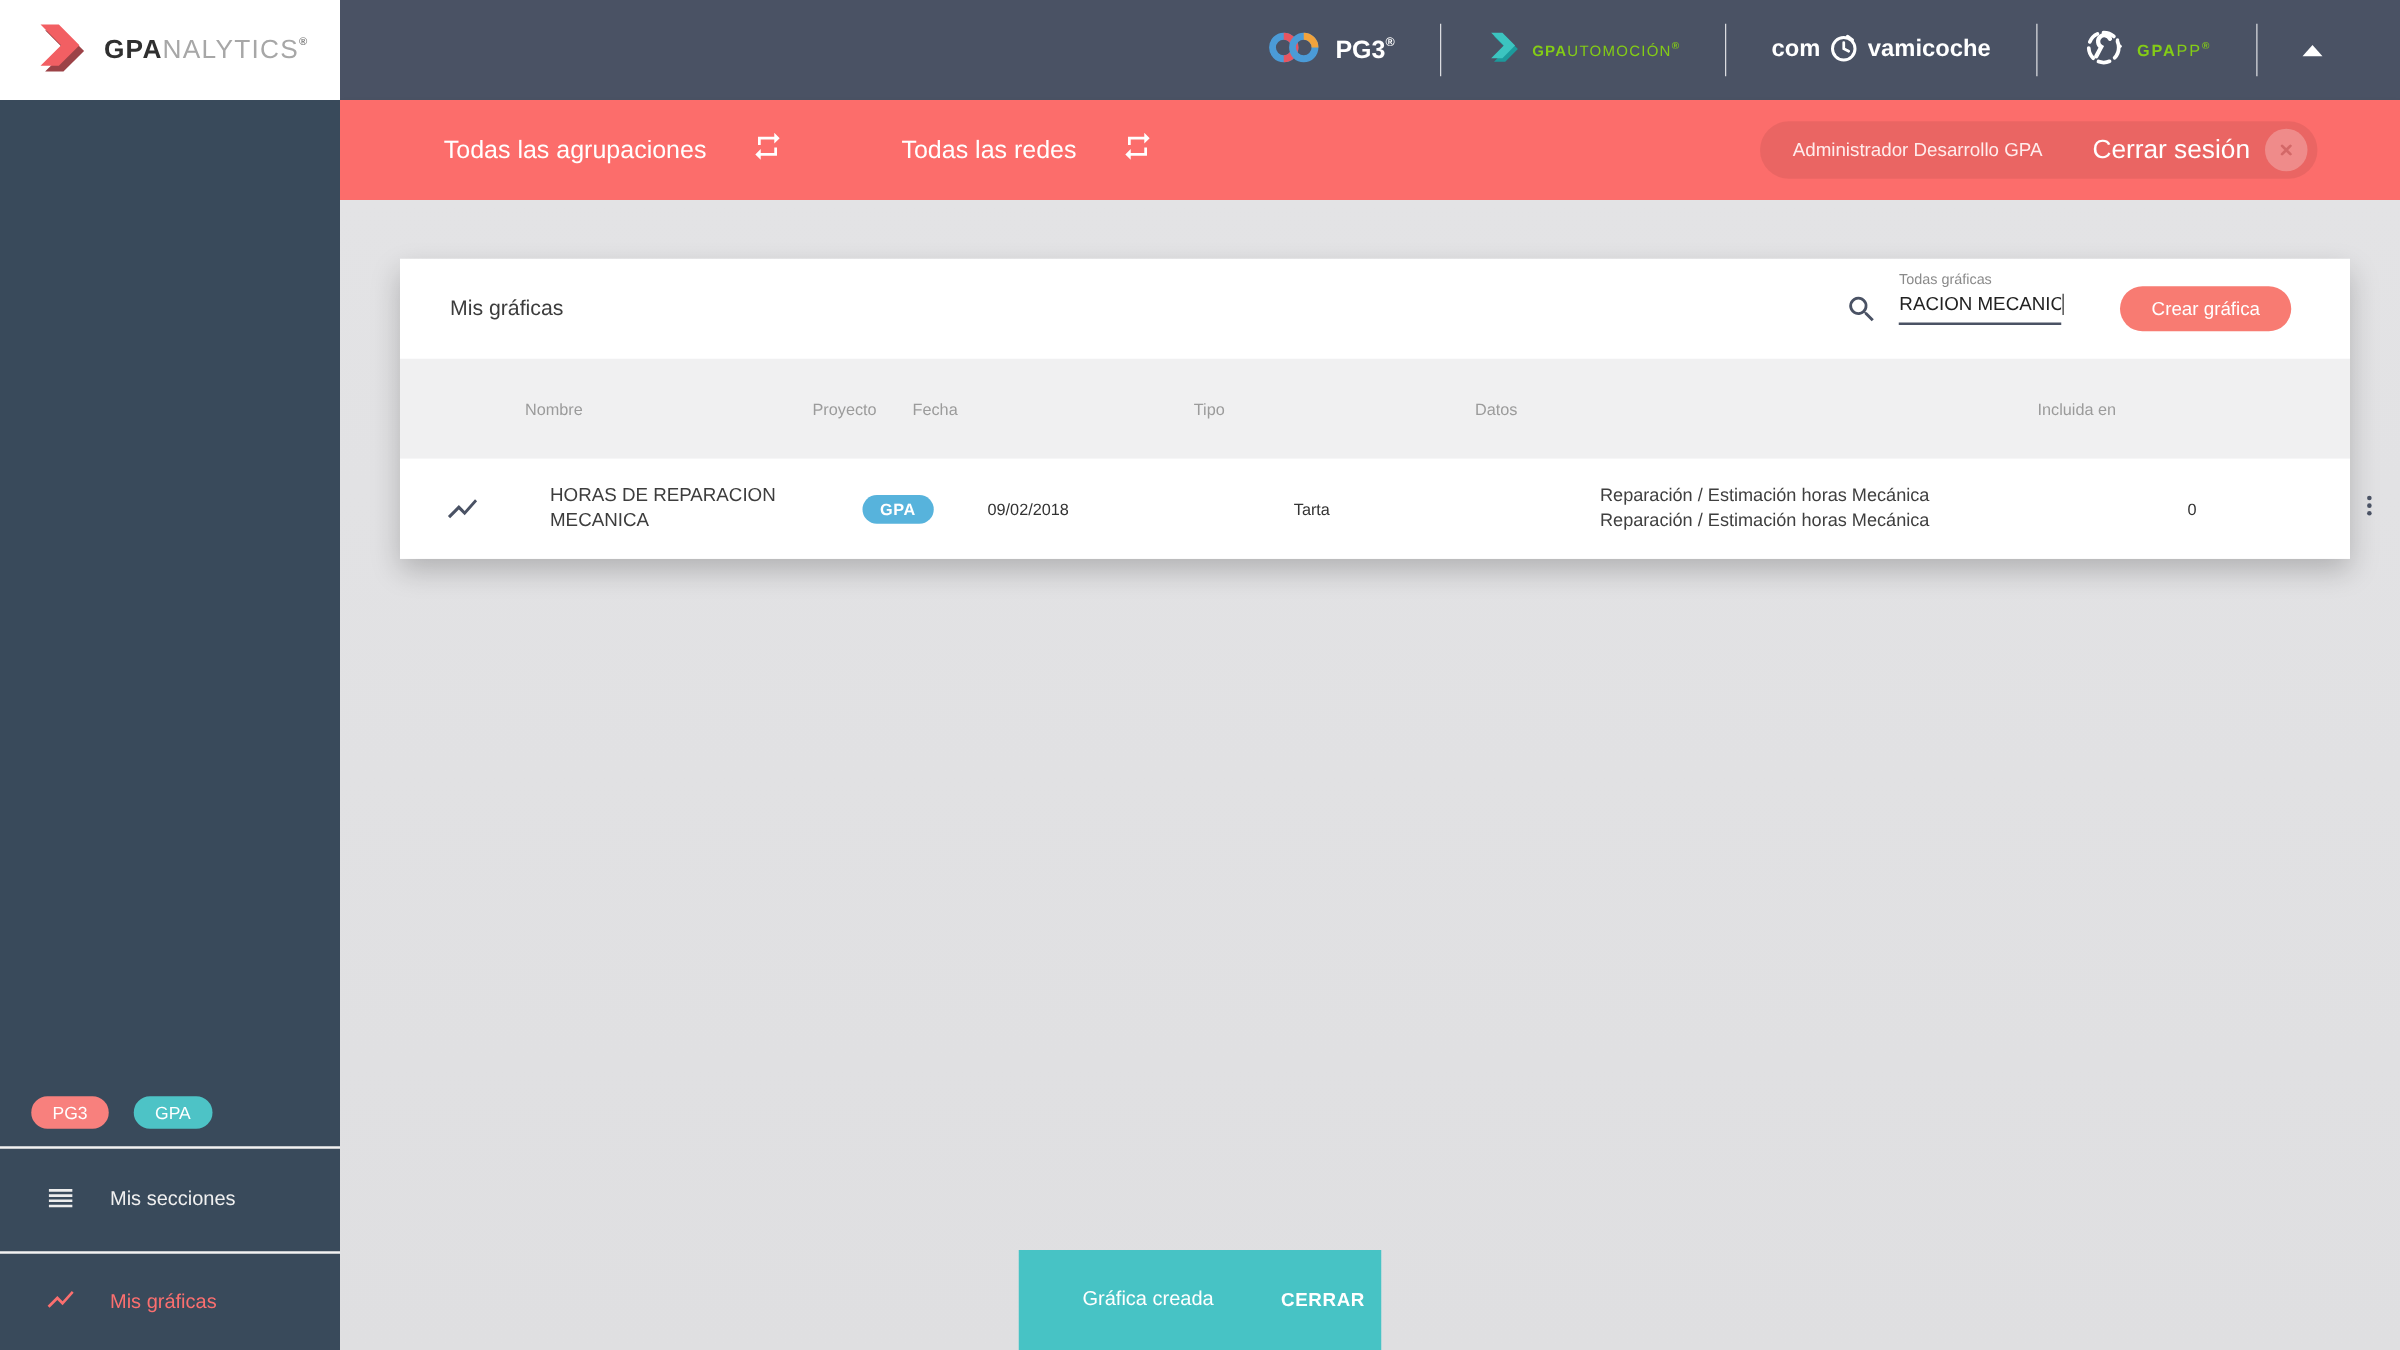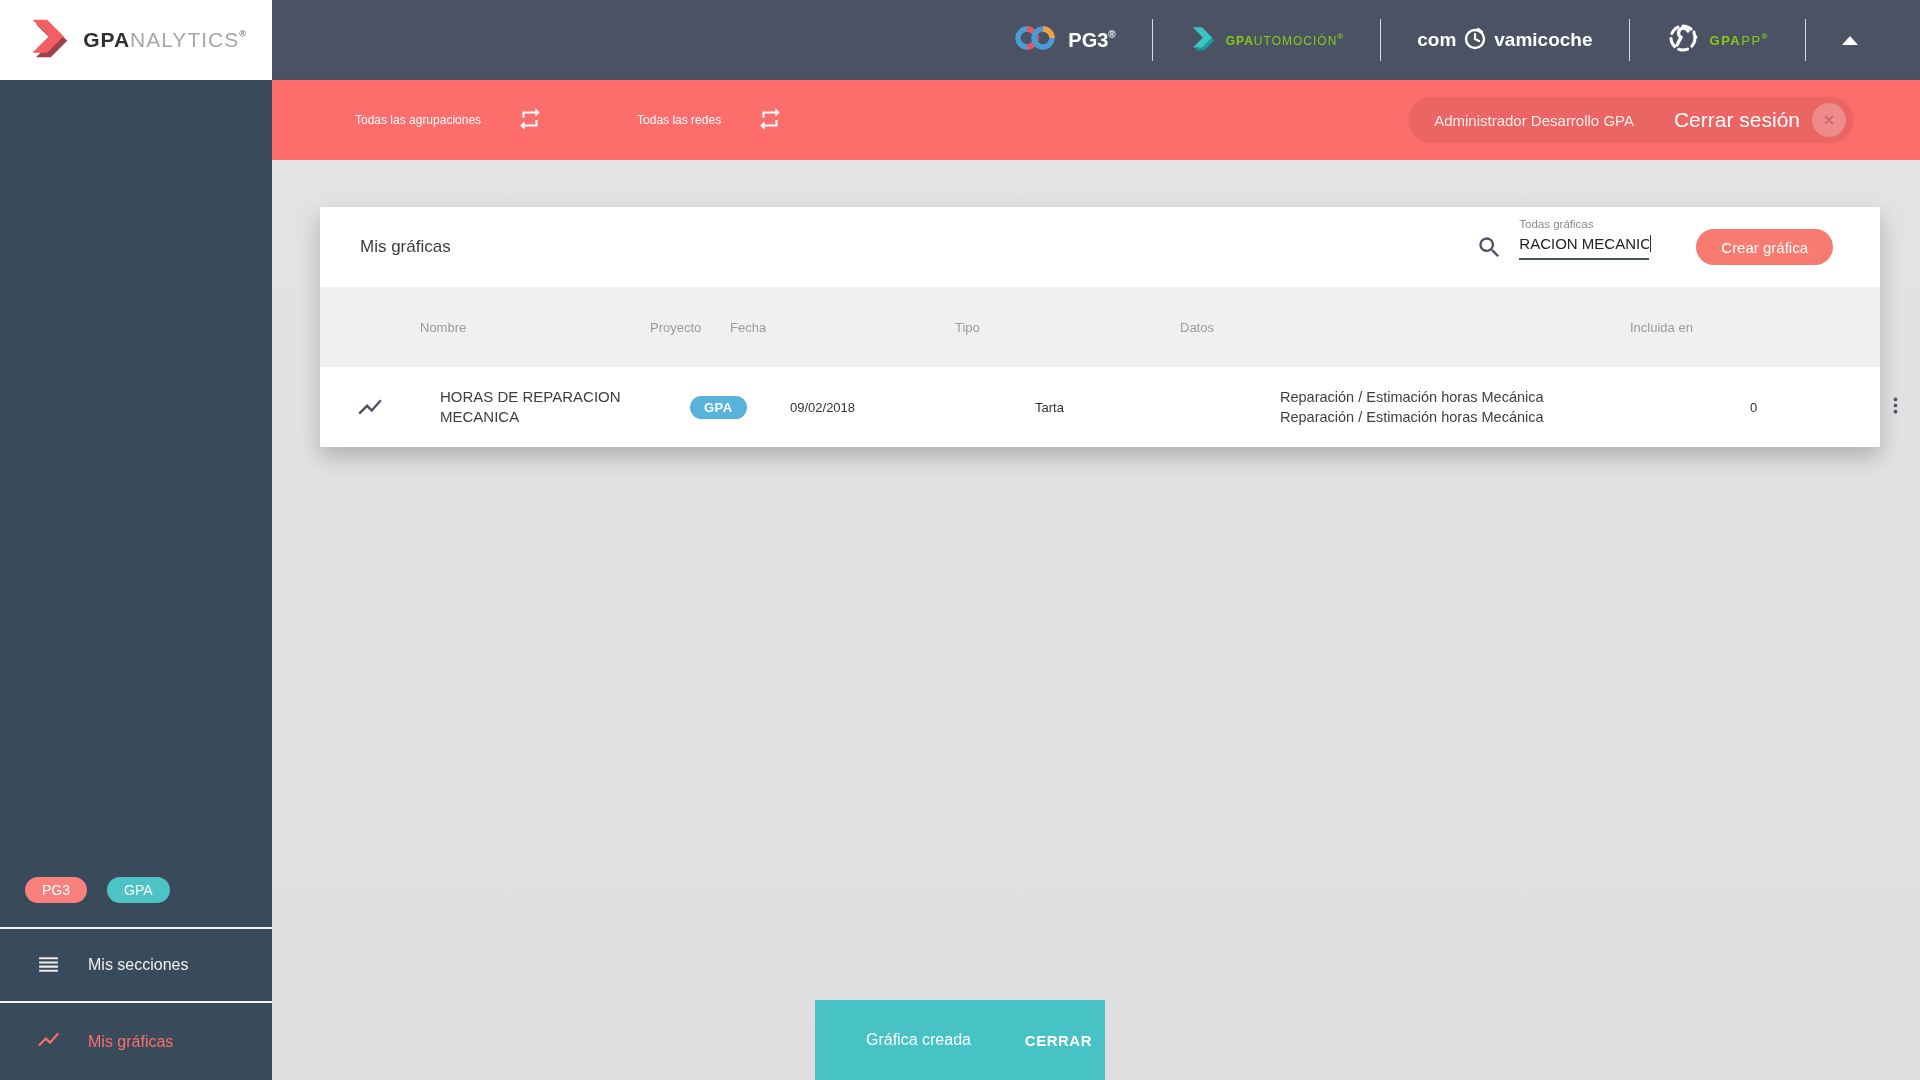--- a/index.html
+++ b/index.html
@@ -23,39 +23,39 @@
   .small-logo-text { font-size:12px; letter-spacing:1px; color:#84cc16; font-weight:700; }
   .small-logo-text .rest { font-weight:400; }
   .small-logo-text sup { font-size:8px; vertical-align:6px; }
   .cvc-text { font-size:19px; font-weight:700; color:#fff; }
   .caret-up { width:0; height:0; border-left:8px solid transparent; border-right:8px solid transparent;
               border-bottom:9px solid #fff; }
 
   
   .filter-bar { position:absolute; left:272px; top:80px; width:1648px; height:80px; background:#fc6d6b;
                 display:flex; align-items:center; color:#fff; box-shadow:0 3px 6px rgba(0,0,0,0.12); }
-  .fb-item { display:flex; align-items:center; gap:36px; font-size:12px; }
+  .fb-item { display:flex; align-items:center; gap:36px; font-size:20px; }
   .fb-item.first { margin-left:83px; }
   .fb-item.second { margin-left:94px; }
   .fb-right { margin-left:auto; margin-right:66px; height:46px; background:rgba(0,0,0,0.07);
               border-radius:26px; display:flex; align-items:center; gap:40px; padding:0 8px 0 26px; }
   .fb-user { font-size:15px; color:#ffecec; }
   .fb-logout { display:flex; align-items:center; gap:12px; font-size:21px; color:#fff; cursor:pointer; }
   .logout-circle { width:34px; height:34px; border-radius:50%; background:rgba(255,255,255,0.25);
                    display:flex; align-items:center; justify-content:center; }
 
   
   .sidebar { position:absolute; left:0; top:80px; width:272px; height:1000px; background:#394a5b; }
   .sb-badges { position:absolute; left:25px; bottom:177px; display:flex; gap:20px; }
   .sb-pill { height:26px; border-radius:13px; padding:0 17px; line-height:26px; font-size:14px; color:#fff; }
   .sb-pill.pg3 { background:#f8807d; }
   .sb-pill.gpa { background:#4dc3c6; }
   .sb-item { position:absolute; left:0; width:272px; display:flex; align-items:center; gap:27px;
              padding-left:36px; cursor:pointer; }
-  .sb-item.secciones { bottom:77px; height:76px; border-top:2px solid #f2f2f2; border-bottom:2px solid #f2f2f2;
+  .sb-item.secciones { bottom:77px; height:86px; border-top:2px solid #f2f2f2; border-bottom:2px solid #f2f2f2;
                        color:#f0f0f0; font-size:16px; }
   .sb-item.graficas { bottom:0; height:77px; color:#fb6f6f; font-size:16px; }
 
   
   .main { position:absolute; left:272px; top:160px; width:1648px; height:920px;
           background:linear-gradient(180deg,#e3e3e5 0%,#dfdfe1 100%); }
   .card { position:absolute; left:48px; top:47px; width:1560px; height:240px; background:#fff;
           box-shadow:0 10px 22px rgba(0,0,0,0.22); }
   .card-header { height:80px; display:flex; align-items:center; }
   .card-title { margin-left:40px; font-size:17px; color:#3c3c3c; }

